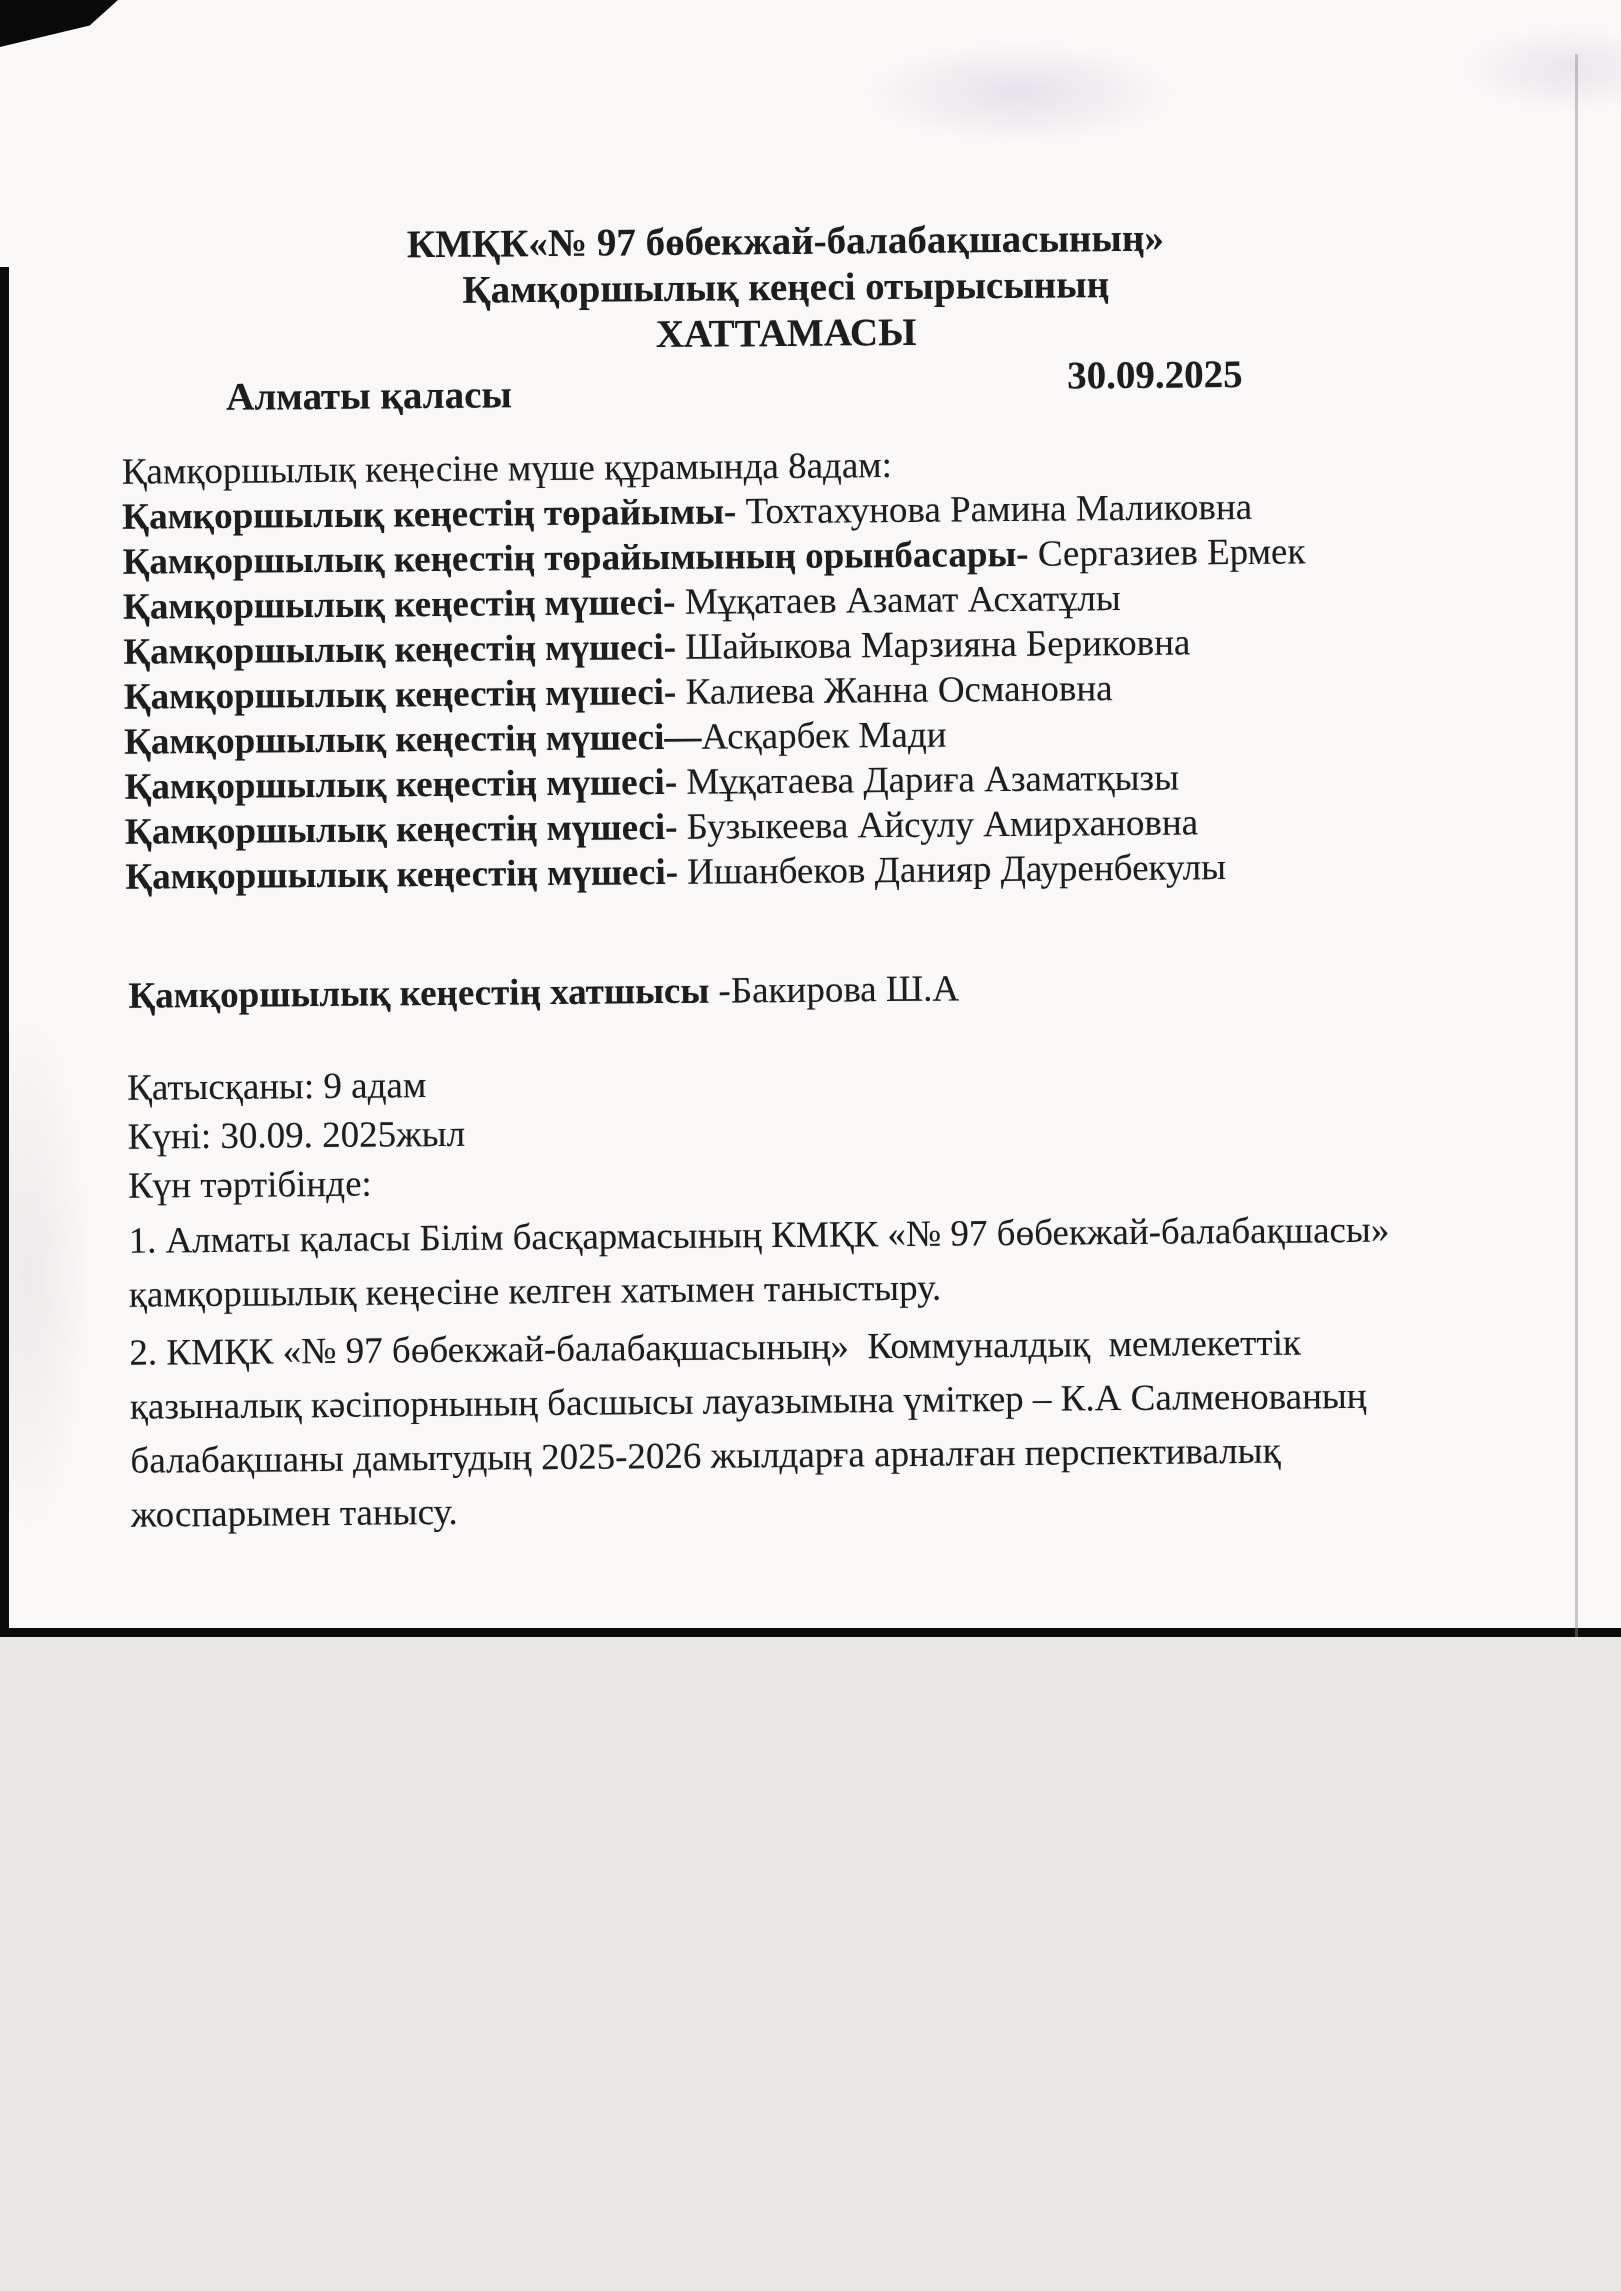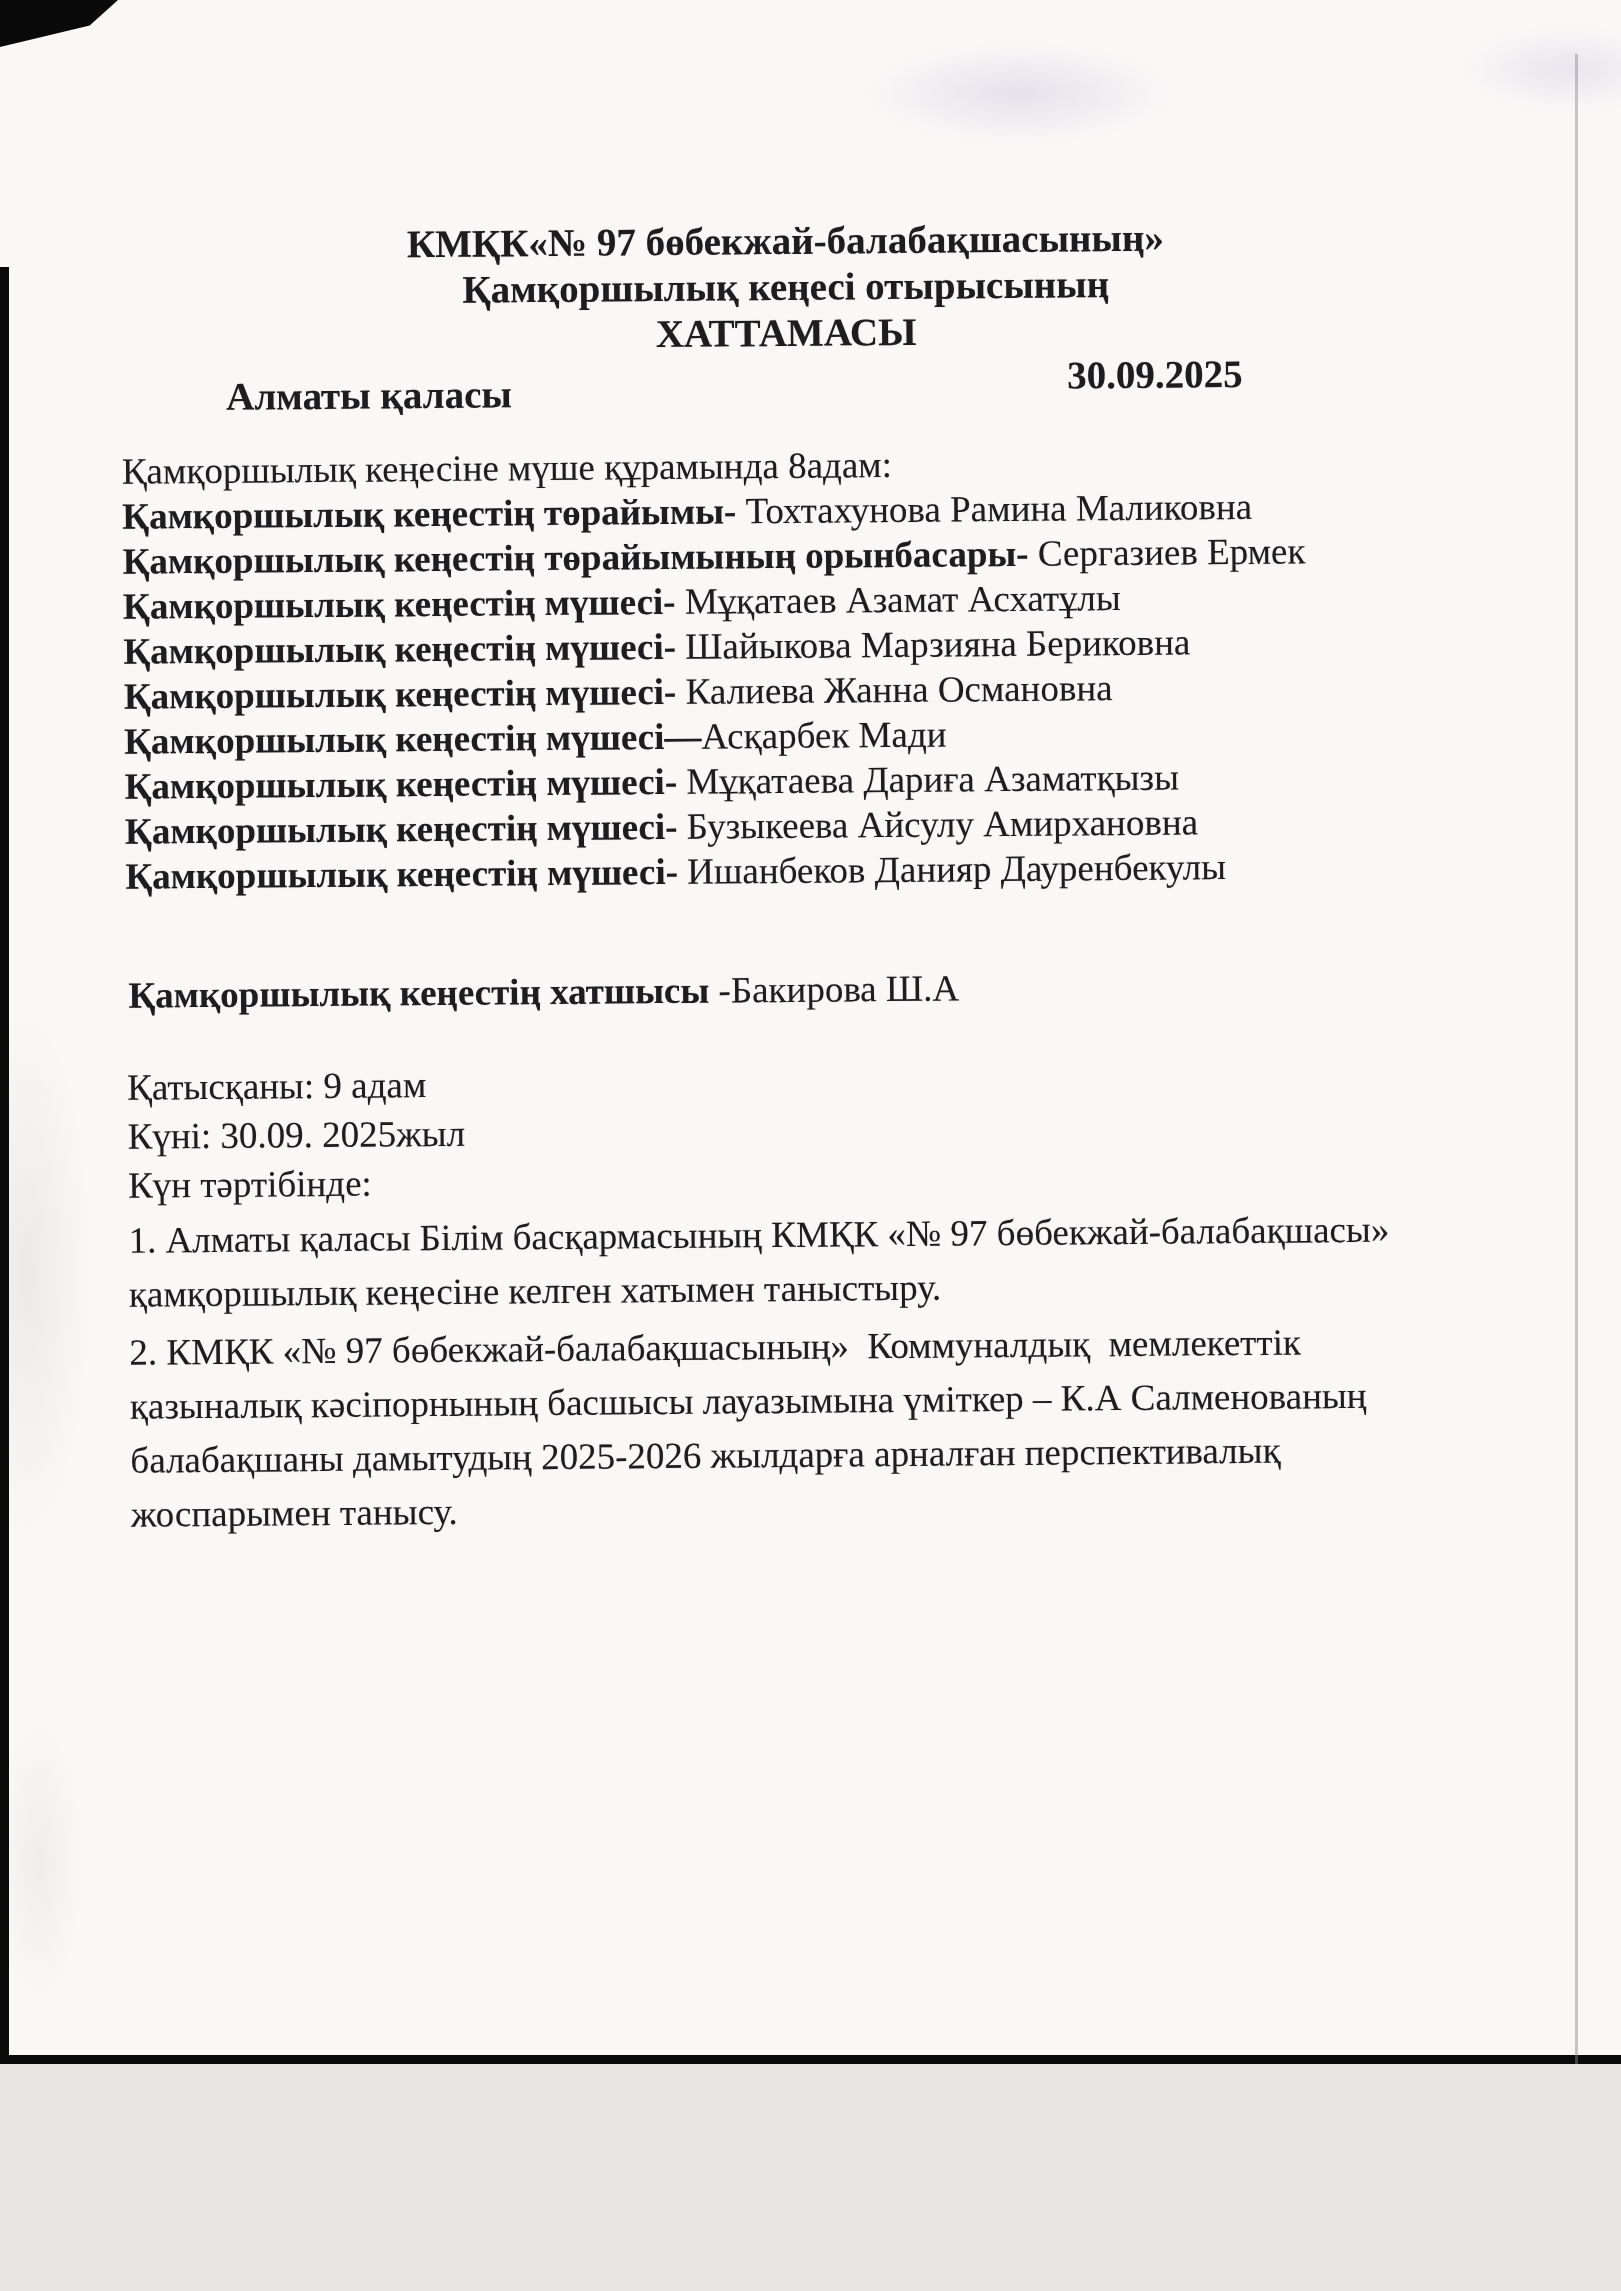--- a/index.html
+++ b/index.html
@@ -1,19 +1,19 @@
 <!DOCTYPE html>
 <html><head>
 <meta charset="utf-8">
 <style>
   html, body { margin: 0; padding: 0; background: #e9e7e4; }
   .scan {
     position: relative;
     width: 1621px;
-    height: 2064px;
+    height: 1637px;
     margin: 0 auto;
     overflow: hidden;
     background-color: #faf8f7;
     background-image:
       radial-gradient(ellipse 225px 74px at 1019px 93px,  rgba(206,198,219,0.45), rgba(206,198,219,0) 70%),
       radial-gradient(ellipse 157px 64px at 1568px 69px,  rgba(208,202,221,0.40), rgba(208,202,221,0) 70%),
       radial-gradient(ellipse 88px 372px at 27.4px 1274px,  rgba(110,106,112,0.10), rgba(110,106,112,0) 70%),
       radial-gradient(ellipse 59px 196px at 39px 1862px,  rgba(110,106,112,0.08), rgba(110,106,112,0) 70%);
     font-family: "Liberation Serif", "DejaVu Serif", serif;
   }

